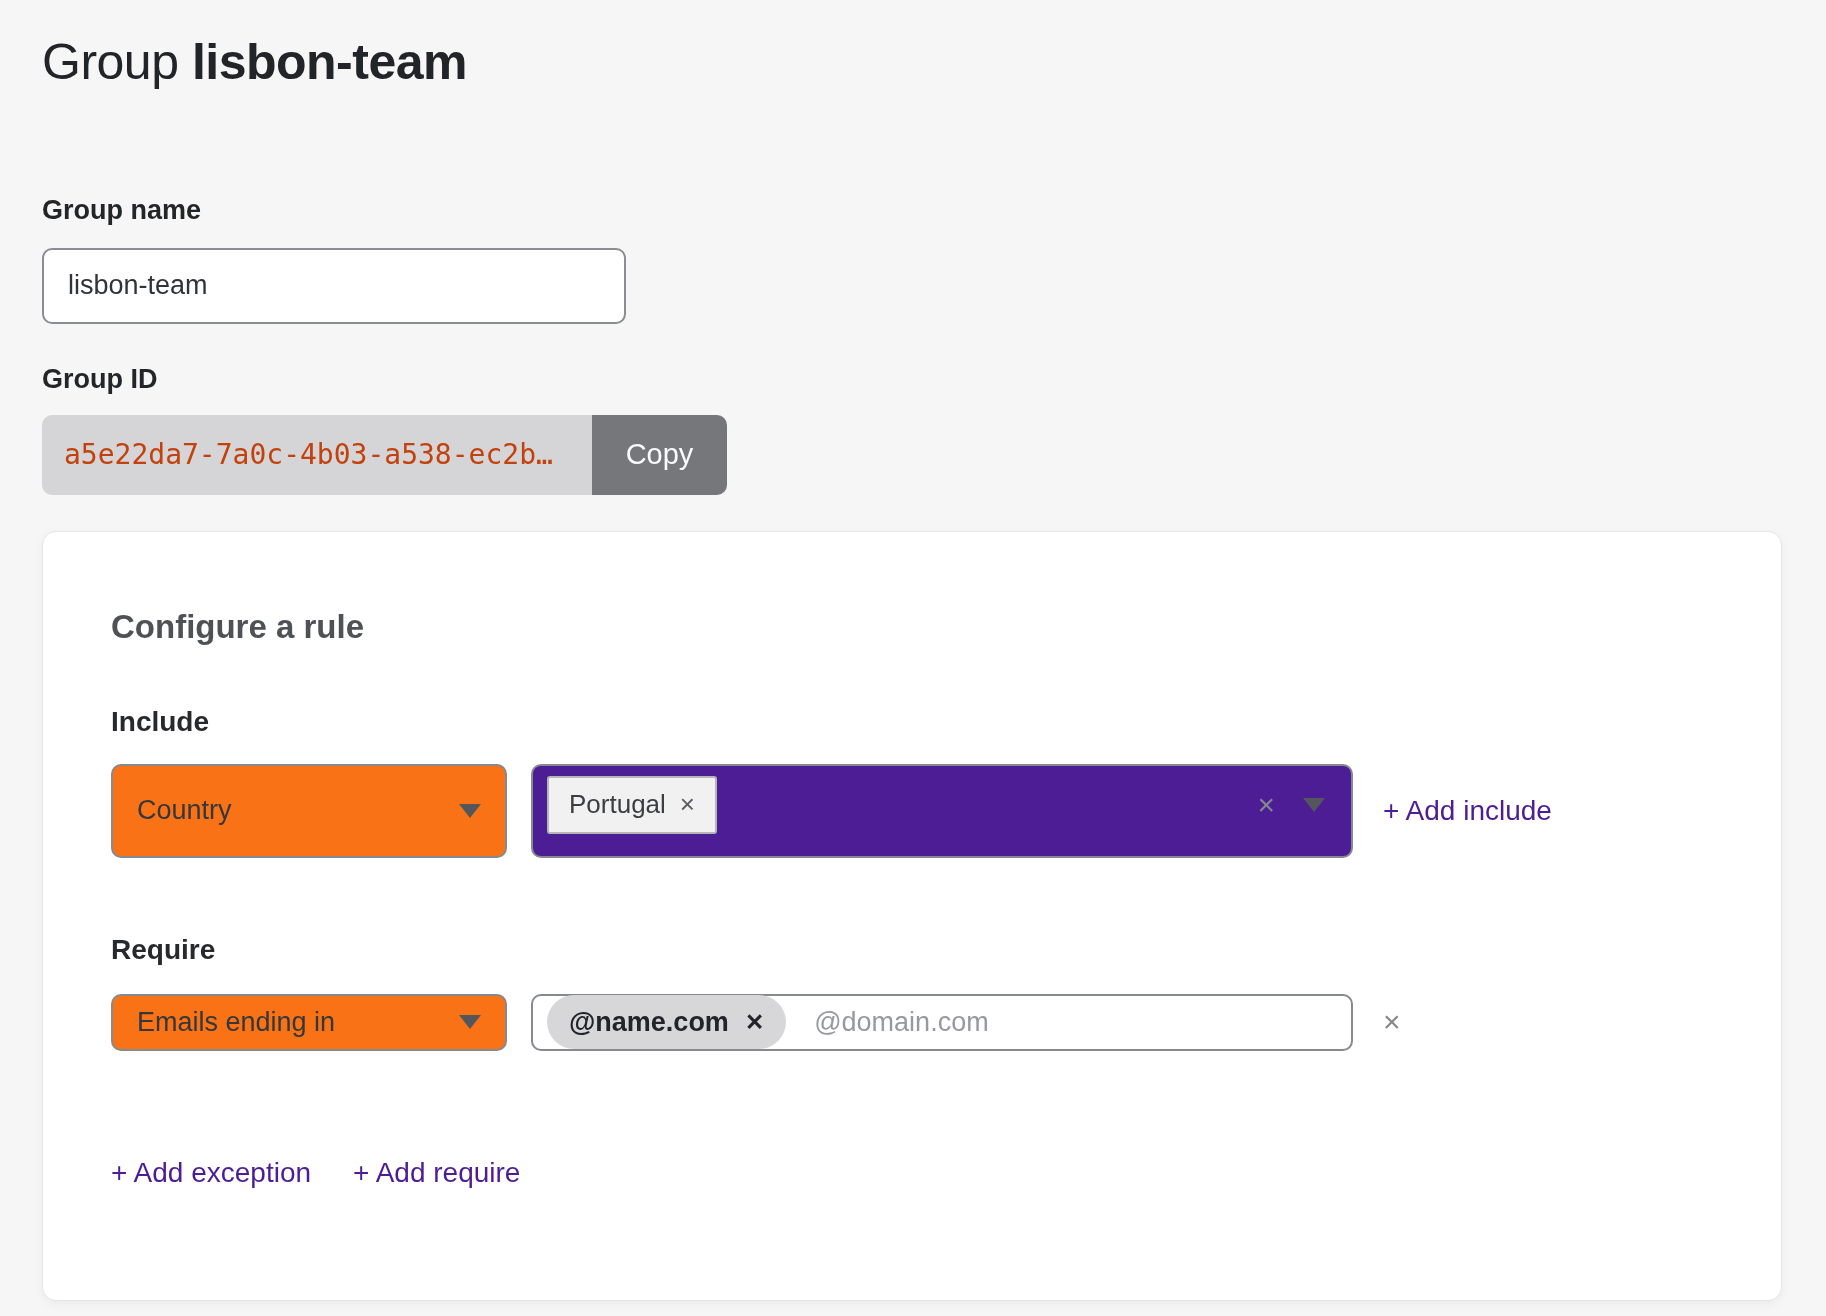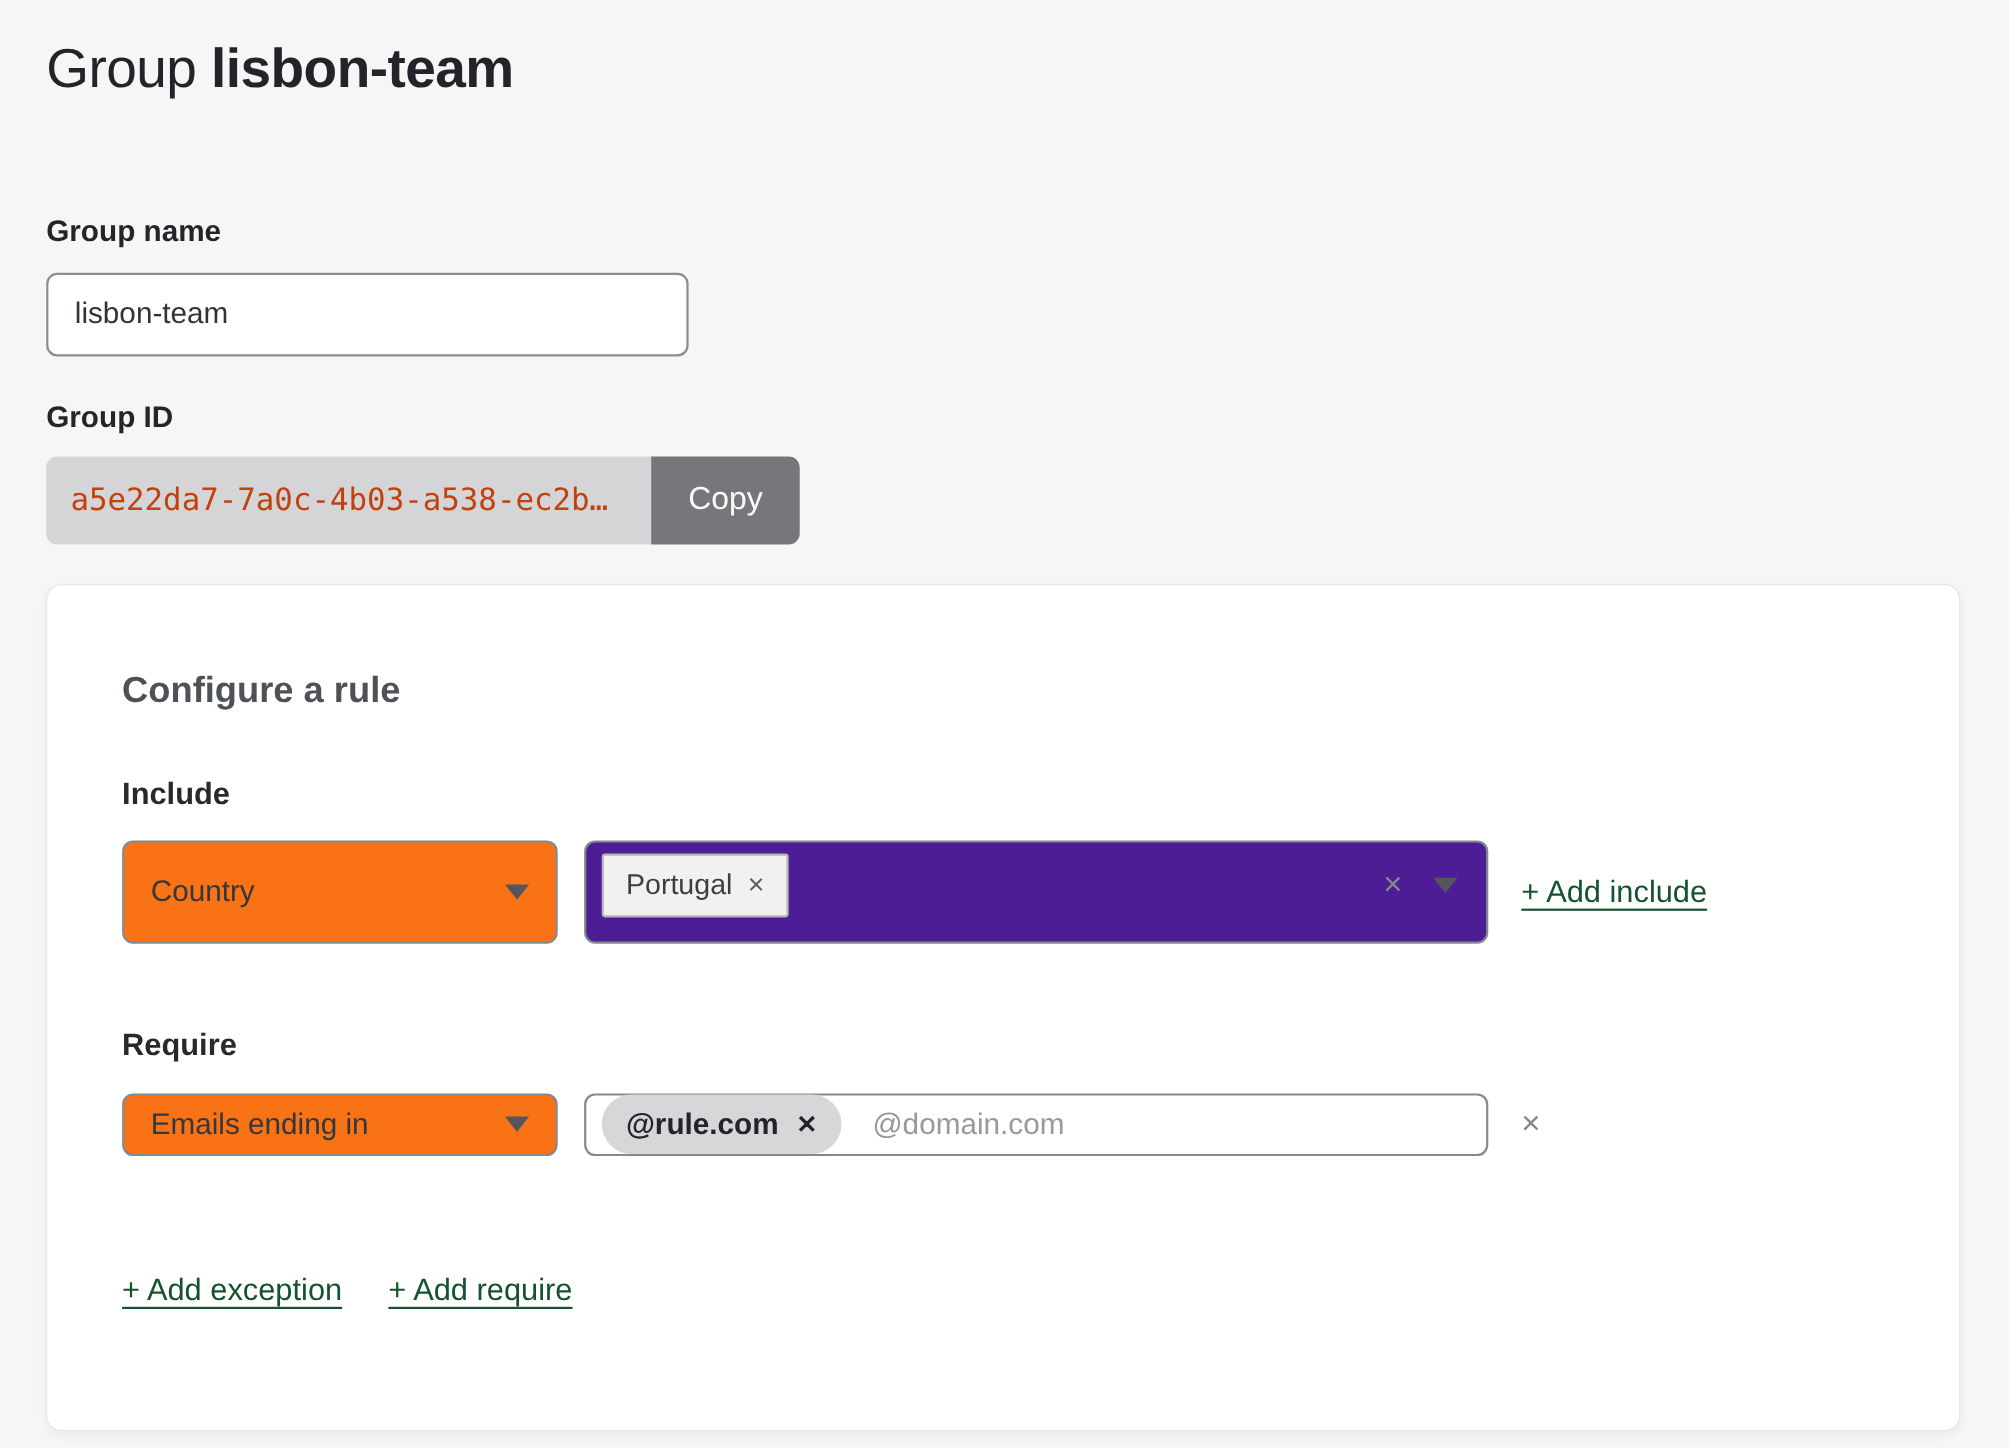--- a/index.html
+++ b/index.html
@@ -187,22 +187,21 @@
     font-family: "Liberation Sans", sans-serif;
     font-size: 27px;
     color: #3a3d41;
     background: transparent;
   }
   .email-input::placeholder { color: #97999d; opacity: 1; }
   .remove-rule-x { margin-left: 30px; color: #84888c; font-size: 30px; line-height: 1; cursor: pointer; }
 
   .link {
     font-size: 28px;
-    color: #14532d;
-    text-decoration: underline;
+    color: #4c1d95;
     text-underline-offset: 6px;
     cursor: pointer;
     white-space: nowrap;
   }
   .add-include-link { margin-left: 30px; }
 
   .footer-links { margin-top: 106px; display: flex; gap: 42px; }
 </style>
 </head>
 <body>
@@ -247,21 +246,21 @@
 
     <div class="section-label label-require">Require</div>
 
     <div class="rule-row require-row">
       <div class="select-box h-med">
         <span>Emails ending in</span>
         <span class="caret"></span>
       </div>
       <div class="chips-input h-med">
         <span class="pill">
-          <span>@rule.com</span>
+          <span>@name.com</span>
           <span class="pill-x">✕</span>
         </span>
         <input class="email-input" type="text" placeholder="@domain.com" style="">
       </div>
       <span class="remove-rule-x">×</span>
     </div>
 
     <div class="footer-links">
       <a class="link">+ Add exception</a>
       <a class="link">+ Add require</a>

